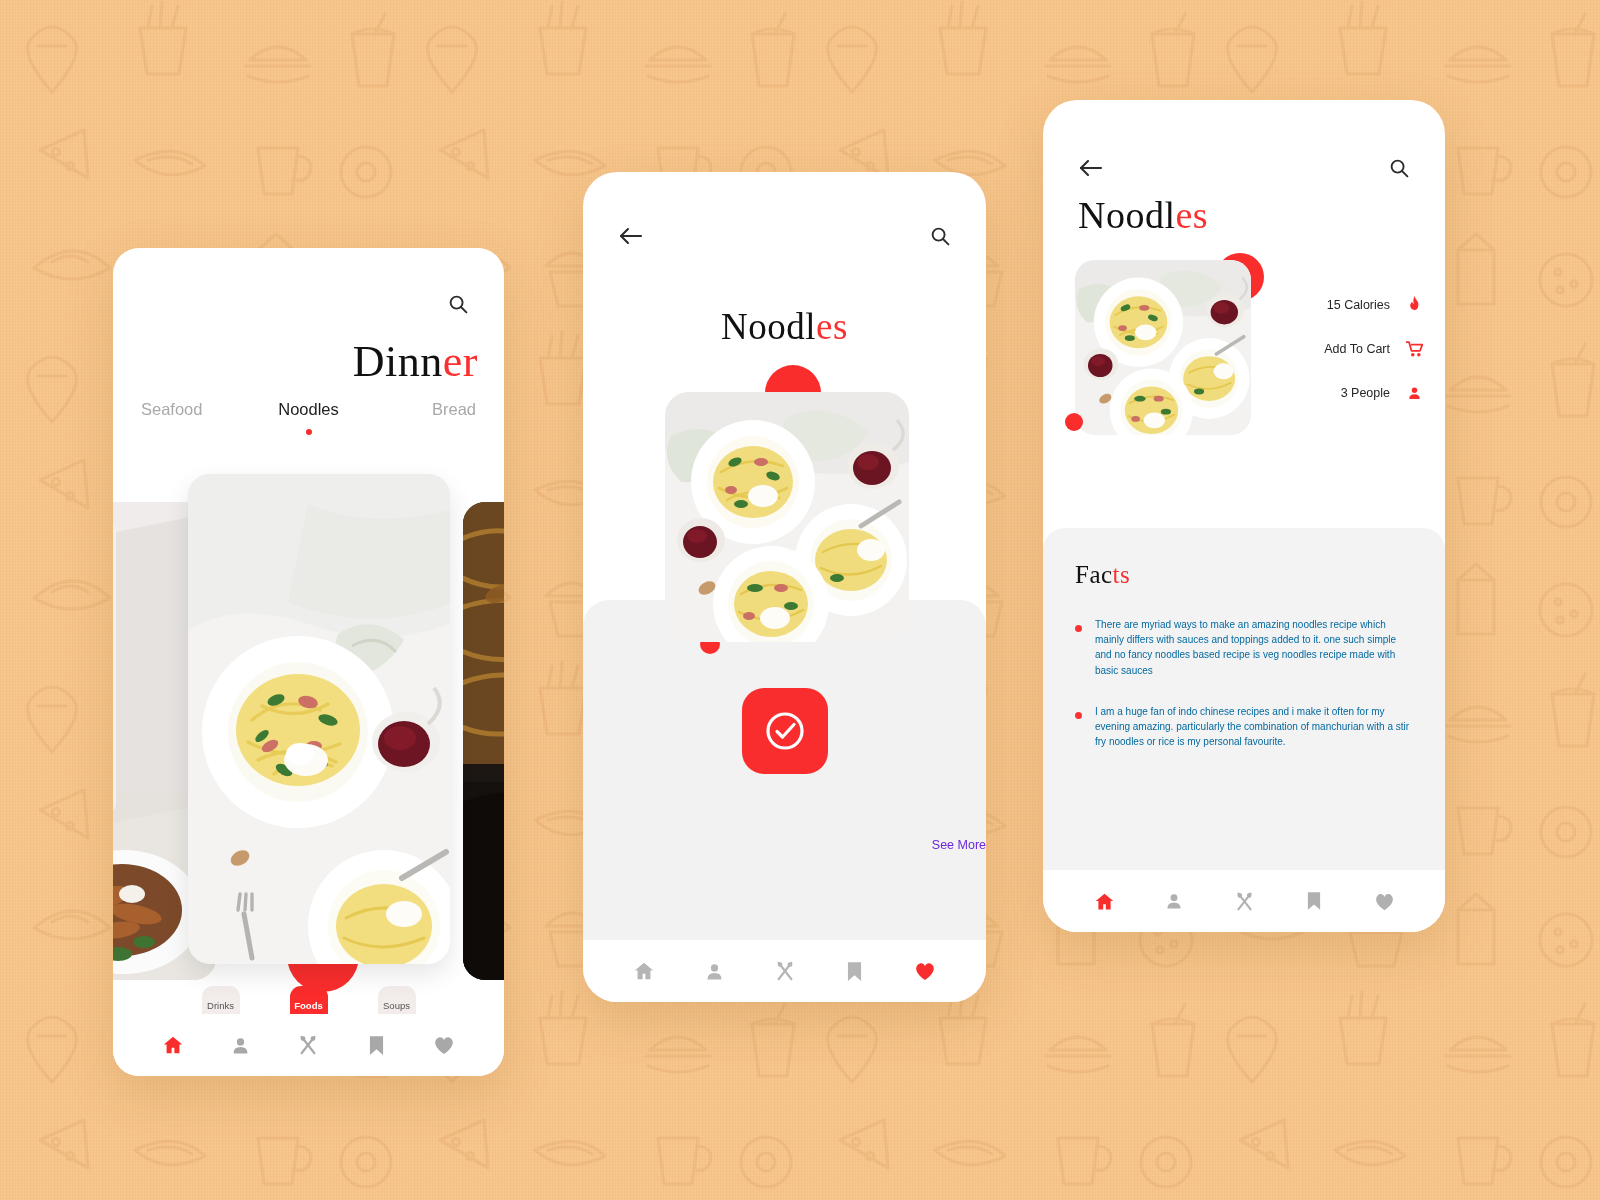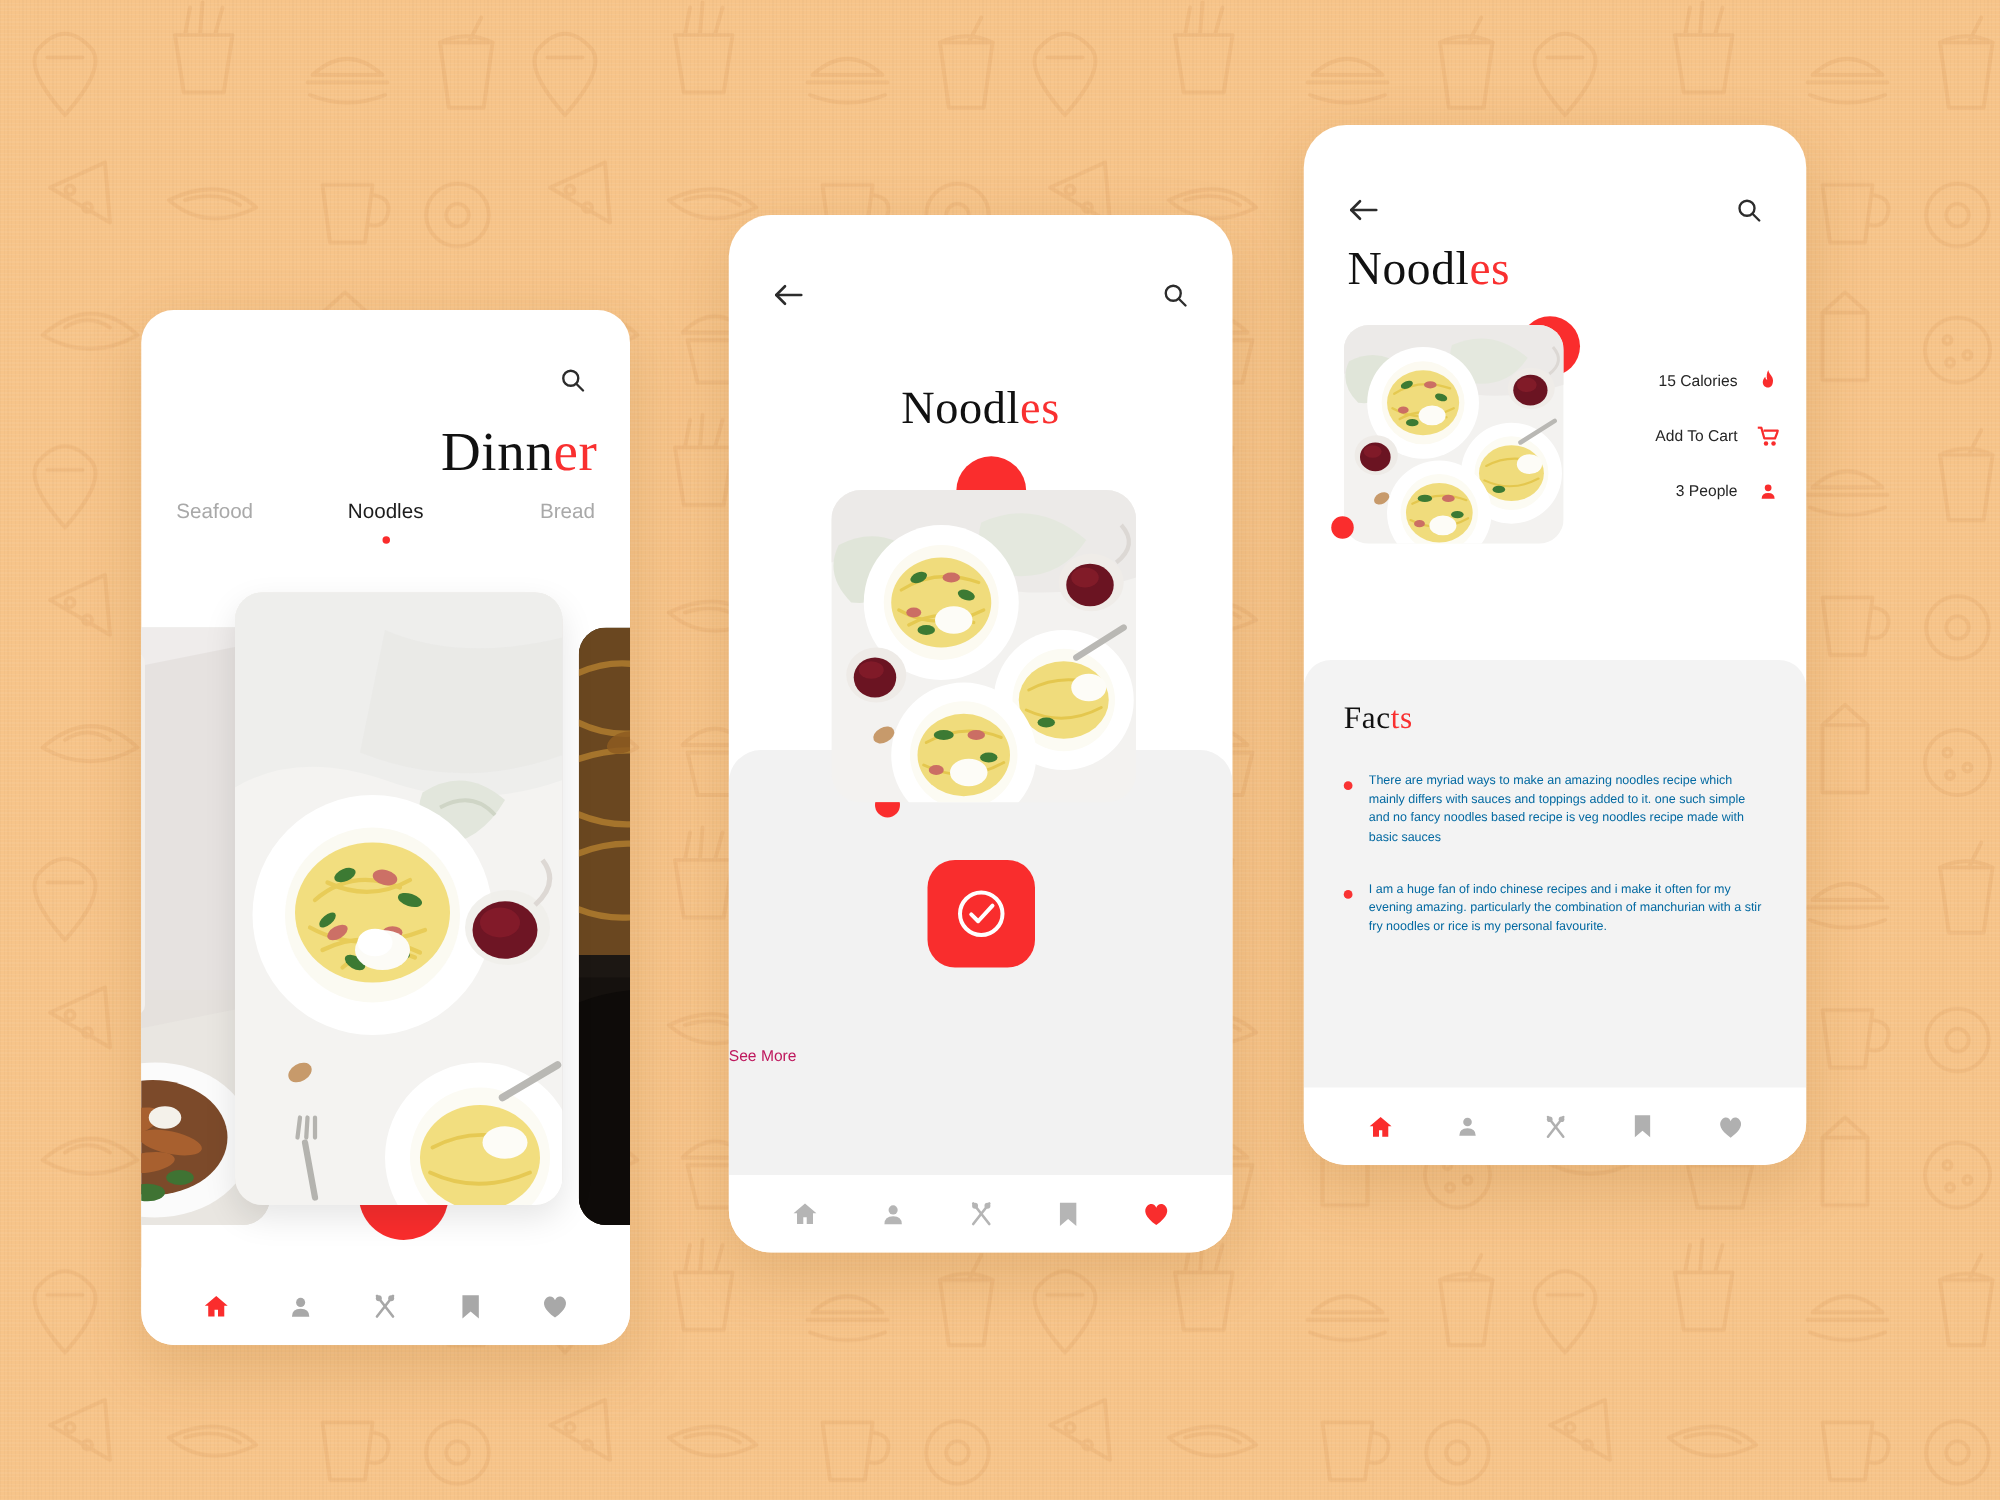--- a/index.html
+++ b/index.html
@@ -240,23 +240,23 @@
     left: 0; right: 0; top: 630px;
     text-align: center;
     font-size: 19.5px;
     font-weight: bold;
     color: #1a1a1a;
     z-index: 5;
   }
   #p2-see-more {
     position: absolute;
     left: 0; right: 0; top: 666px;
-    text-align: left;
+    text-align: right;
     font-size: 12.5px;
-    color: #be185d;
+    color: #6d28d9;
     z-index: 5;
     cursor: pointer;
   }
 
   
   #p3-title {
     position: absolute;
     left: 35px; top: 96px;
     font-size: 38px;
     line-height: 1;
@@ -507,20 +507,31 @@
           <ellipse cx="60" cy="200" rx="13" ry="7"></ellipse>
         </g>
         <rect x="0" y="262" width="155" height="20" fill="#1c1713"></rect>
         <rect x="0" y="280" width="155" height="198" fill="#15110e"></rect>
         <path d="M0 300 q60 -24 155 6 V478 H0z" fill="#0e0b09"></path>
       </svg>
     </div>
 
   </div>
 
+  <div id="p1-chips">
+    <div class="chip">
+      <span>Drinks</span>
+    </div>
+    <div class="chip active">
+      <span>Foods</span>
+    </div>
+    <div class="chip">
+      <span>Soups</span>
+    </div>
+  </div>
 
   <div class="bottom-nav">
     <div class="nav-item">
       <svg width="22" height="22" viewBox="0 0 24 24" fill="#fa2d2d">
           <path d="M12 3 L2 11.5 h3 V21 h5.5 v-6 h3 v6 H19 v-9.5 h3z"></path>
         </svg>
     </div>
     <div class="nav-item">
       <svg width="19" height="21" viewBox="0 0 24 24" fill="#a8a8a8">
           <circle cx="12" cy="7.5" r="4.6"></circle>

